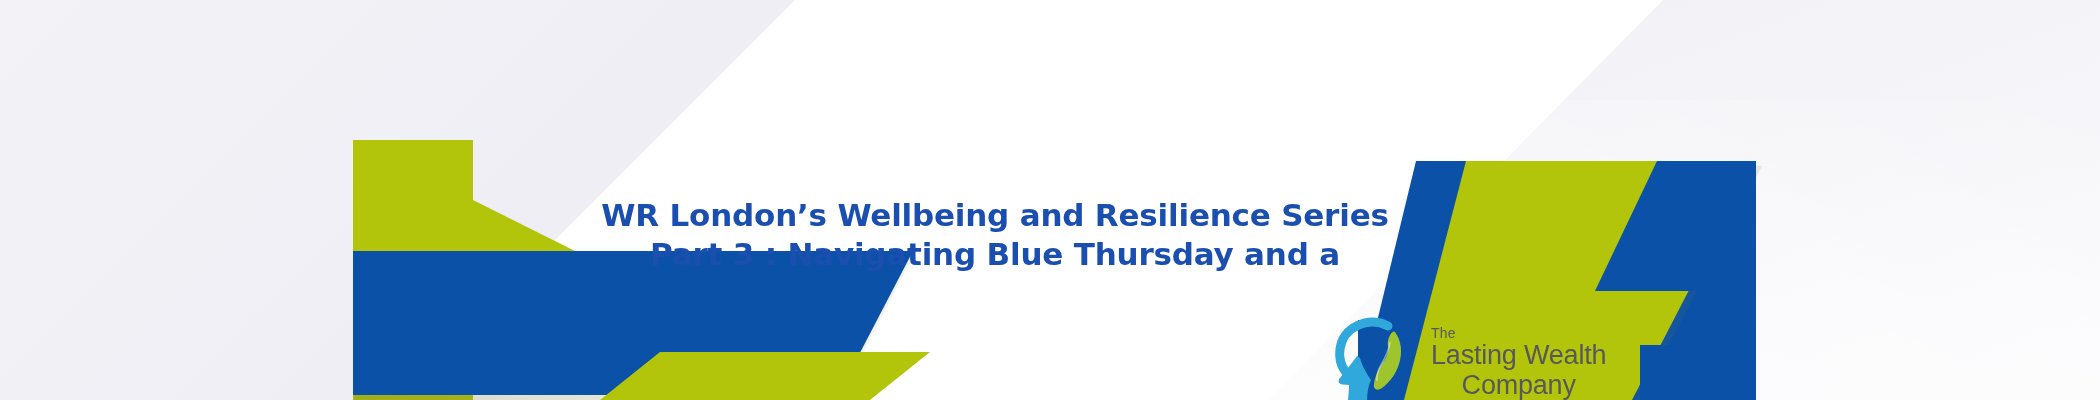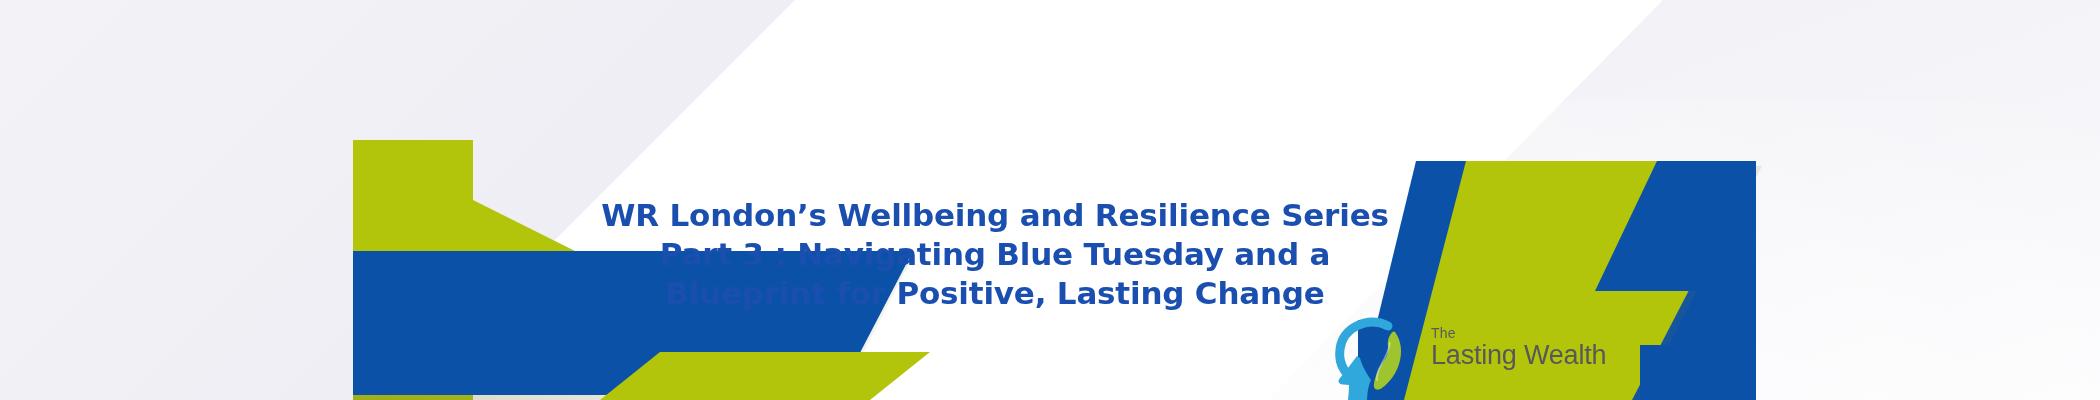--- a/index.html
+++ b/index.html
@@ -246,38 +246,38 @@
   <div class="shape right-blue-par"></div>
   <div class="shape right-green-shadow"></div>
   <div class="shape right-green-par"></div>
   <div class="shape right-blue-notch-top"></div>
   <div class="shape right-blue-edge"></div>
   <div class="shape right-blue-bottom"></div>
   <div class="shape right-blue-notch-low"></div>
 
   <div class="title-block">
     <div class="title-line">WR London’s Wellbeing and Resilience Series</div>
-    <div class="title-line">Part 3 : Navigating Blue Tuesday and a</div>
-    <div class="title-line">Blueprint for Positive, Lasting Change</div>
+    <div class="title-line">Part 3 : Navigating Blue Thursday and a</div>
   </div>
 
   <div class="logo">
     <svg class="logo-mark" viewBox="0 0 92 92">
 
       <path d="M61 14 C41 4, 16 15, 13 37 C10.5 55, 22 66, 31 70" fill="none" stroke="#30a8dc" stroke-width="9" stroke-linecap="round"></path>
 
       <path d="M30 44 C24 52, 18 60, 13 66 C10 69.5, 12 72, 16 72.5
                L22 73 C22 78, 21.5 84, 20.5 92
                L40 92 C40 82, 41 74, 44 68 C40 62, 35 54, 33 46 Z" fill="#30a8dc"></path>
 
       <path d="M68 20 C74 28, 76 40, 72 52 C69 62, 62 71, 55 76
                C50 79.5, 46 77, 47 72 C48 64, 52 56, 57 49
                C60 44.5, 62 39, 61 34 C60.2 29, 62 23.5, 65 20.5
                C66.2 19.3, 67.3 19, 68 20 Z" fill="#9fc52e"></path>
       <path d="M63 30 C62 38, 58 46, 54 53 C51 58, 49.5 64, 50 69" fill="none" stroke="#ffffff" stroke-width="1.6" opacity="0.45"></path>
     </svg>
     <div class="logo-text">
       <div class="logo-the">The</div>
       <div class="logo-name">Lasting Wealth</div>
+      <div class="logo-name2">Company</div>
     </div>
   </div>
 
 </div>
 
 </body></html>

